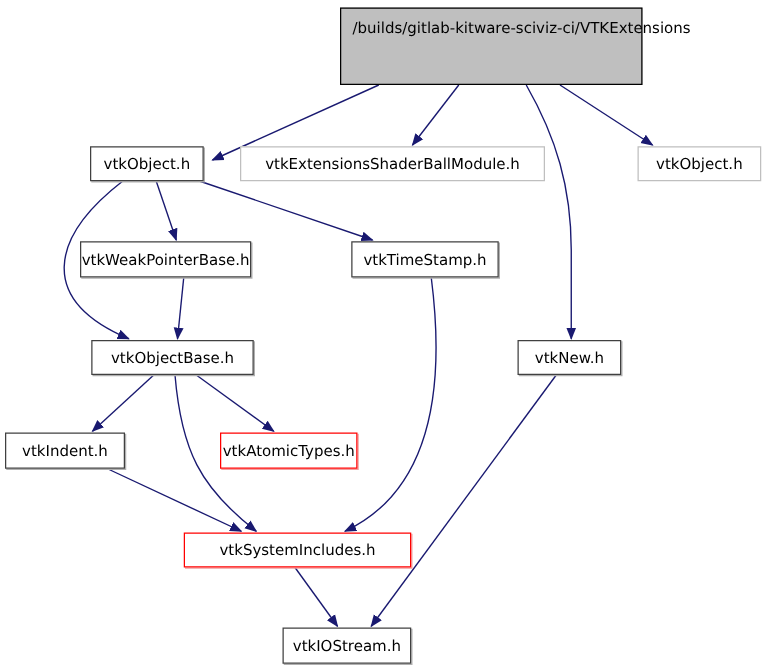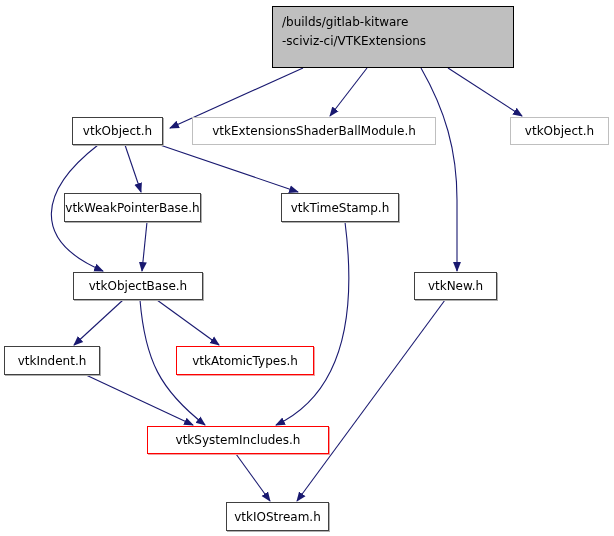--- a/index.html
+++ b/index.html
@@ -4,21 +4,21 @@
 <style>
   html, body { margin: 0; padding: 0; background: #ffffff; }
   body { width: 614px; height: 536px; position: relative; overflow: hidden;
          font-family: "DejaVu Sans", sans-serif; }
   #graph { position: absolute; left: 0; top: 0; }
   .node { position: absolute; box-sizing: border-box; background: #ffffff;
           border: 1.5px solid #404040; font-size: 12px; color: #000000;
           display: flex; align-items: center; justify-content: center;
           white-space: nowrap; cursor: pointer; box-shadow: 1px 1px 0 #b0b0b0; }
   .node.root { background: #bfbfbf; border-color: #000000; justify-content: flex-start;
-               align-items: flex-start; flex-direction: column; padding: 6px 0 0 9px;
+               align-items: flex-start; padding: 6px 0 0 9px;
                line-height: 19px; cursor: default; box-shadow: none; }
   .node.missing { border-color: #bfbfbf; box-shadow: none; cursor: default; }
   .node.truncated { border-color: #ff0000; box-shadow: 1px 1px 0 #f0a0a0; }
   .node span { pointer-events: none; }
 </style>
 </head>
 <body>
 
 <svg id="graph" width="614" height="536" viewBox="0 0 614 536">
   <defs>
@@ -75,21 +75,21 @@
 </div>
 
 <div class="node" style="left:414px; top:272px; width:83px; height:28px;">
   <span>vtkNew.h</span>
 </div>
 
 <div class="node" style="left:4px; top:346px; width:96px; height:29px;">
   <span>vtkIndent.h</span>
 </div>
 
-<div class="node truncated" style="left:176px; top:346px; width:138px; height:29px;justify-content:center;">
+<div class="node truncated" style="left:176px; top:346px; width:110px; height:29px;justify-content:center;">
   <span>vtkAtomicTypes.h</span>
 </div>
 
 <div class="node truncated" style="left:147px; top:426px; width:182px; height:28px;">
   <span>vtkSystemIncludes.h</span>
 </div>
 
 <div class="node" style="left:226px; top:502px; width:103px; height:29px;">
   <span>vtkIOStream.h</span>
 </div>

